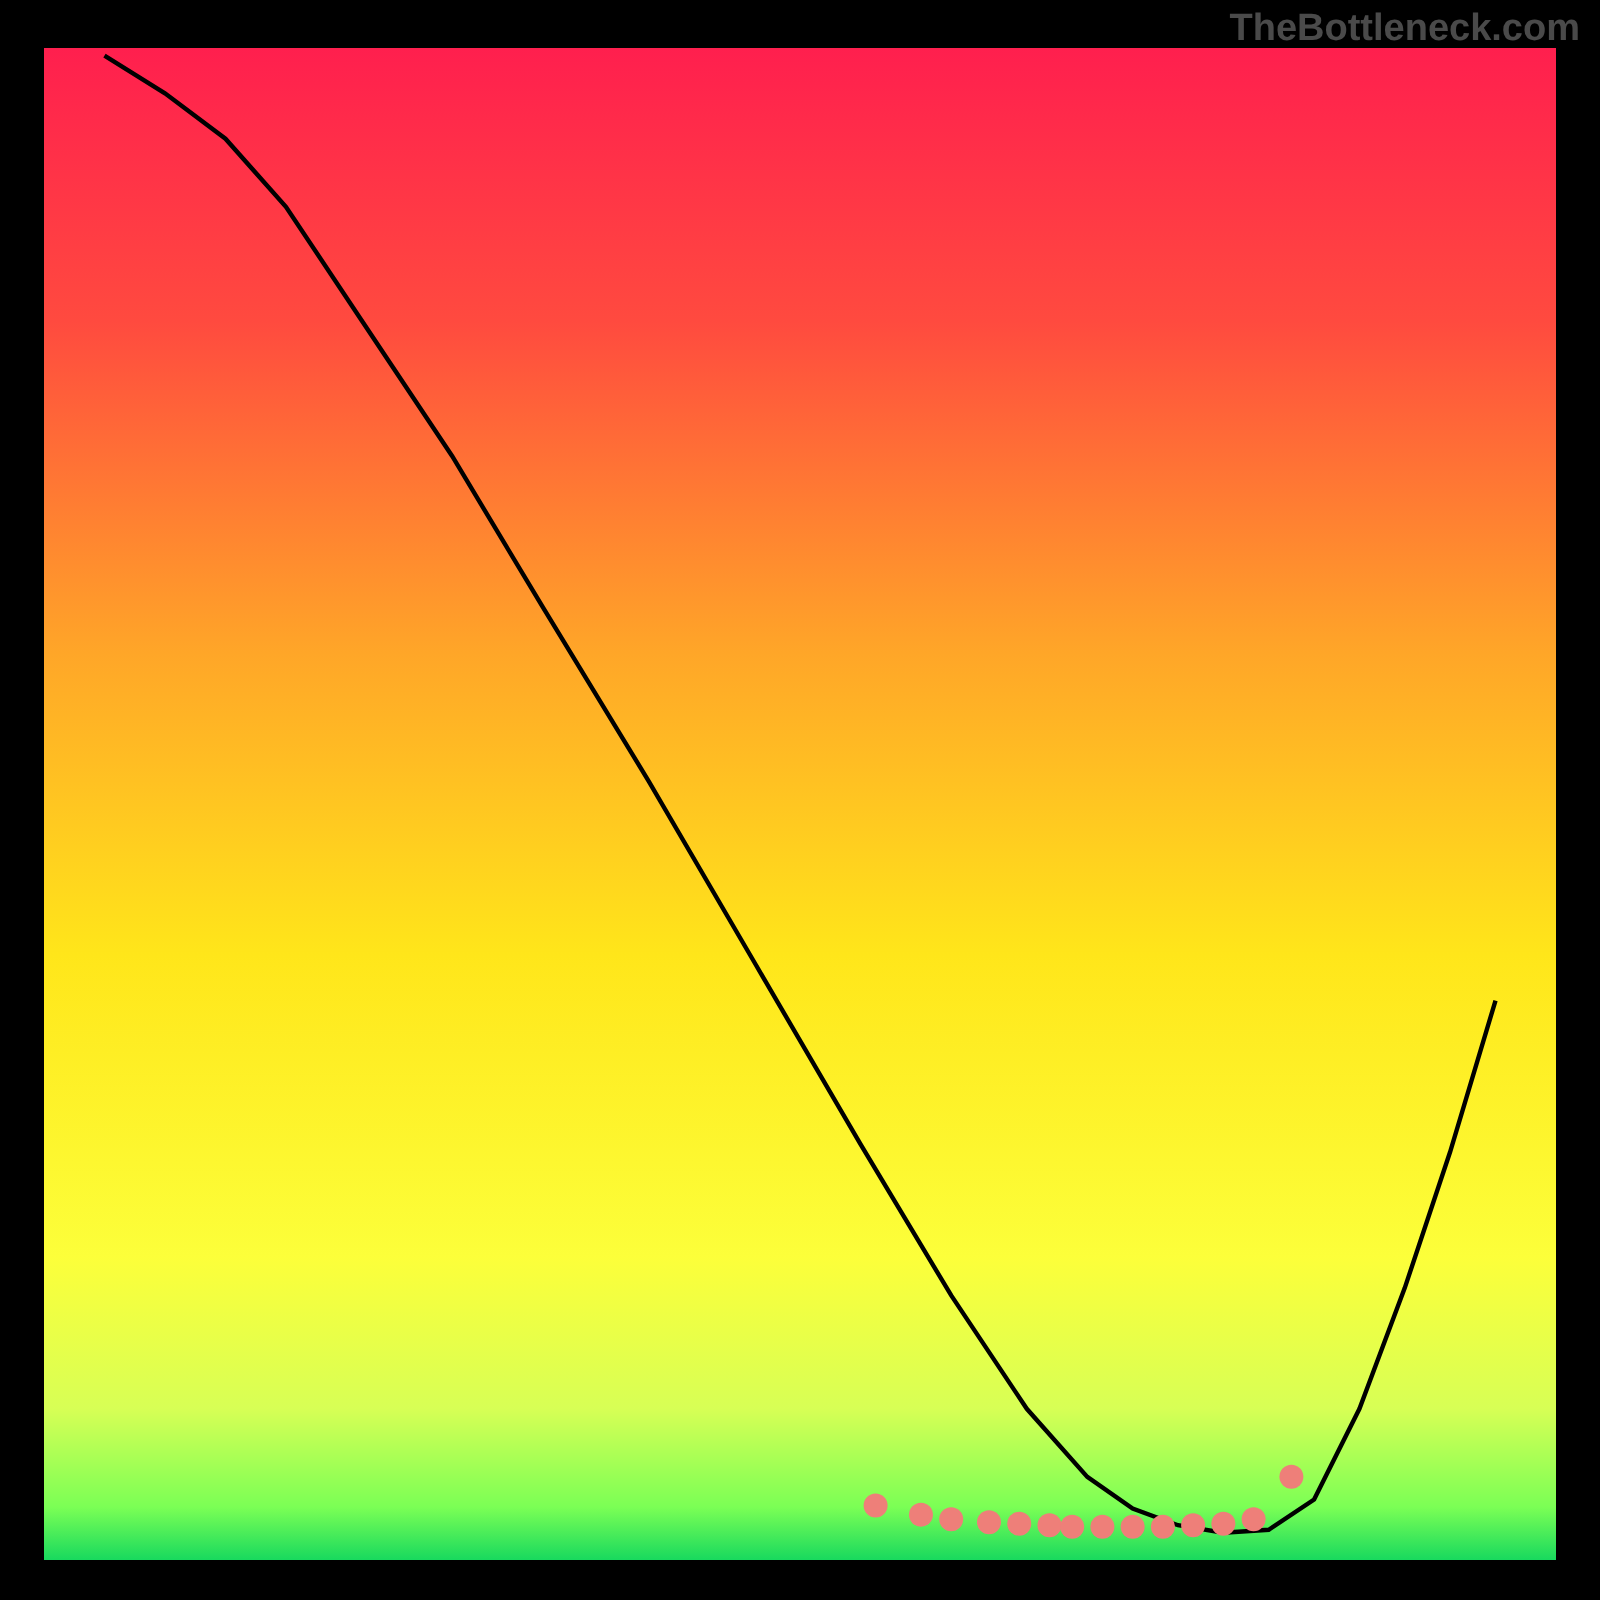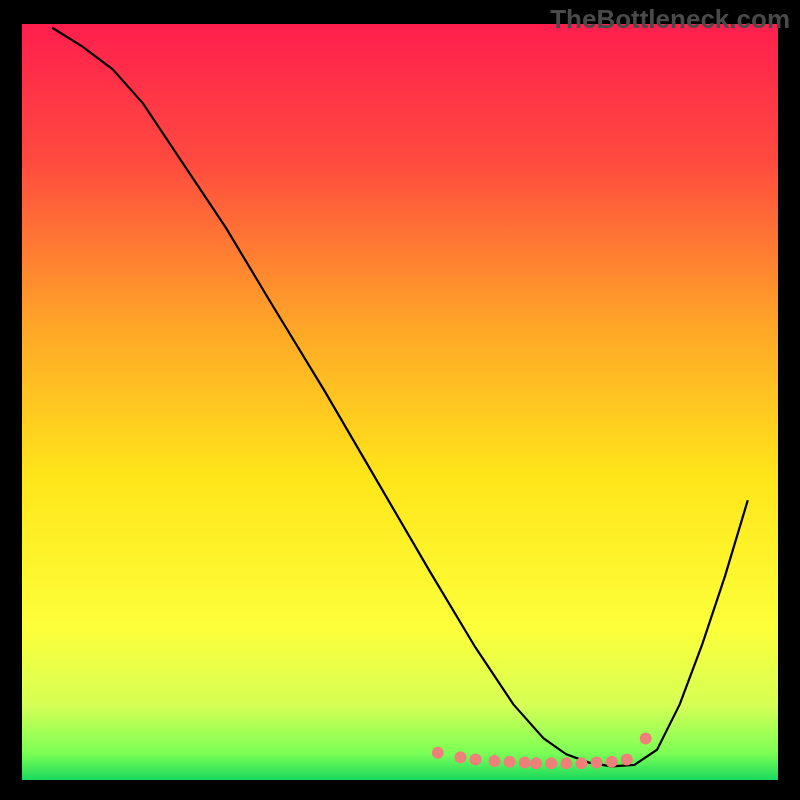--- a/index.html
+++ b/index.html
@@ -15,21 +15,21 @@
     position: relative;
     width: 800px;
     height: 800px;
     background: #000;
   }
   .watermark {
     position: absolute;
     top: 4px;
     right: 10px;
     color: #4a4a4a;
-    font-size: 26px;
+    font-size: 19px;
     font-weight: bold;
     z-index: 5;
   }
   svg {
     position: absolute;
     left: 0;
     top: 0;
   }
   .plot-area-rect {
     

